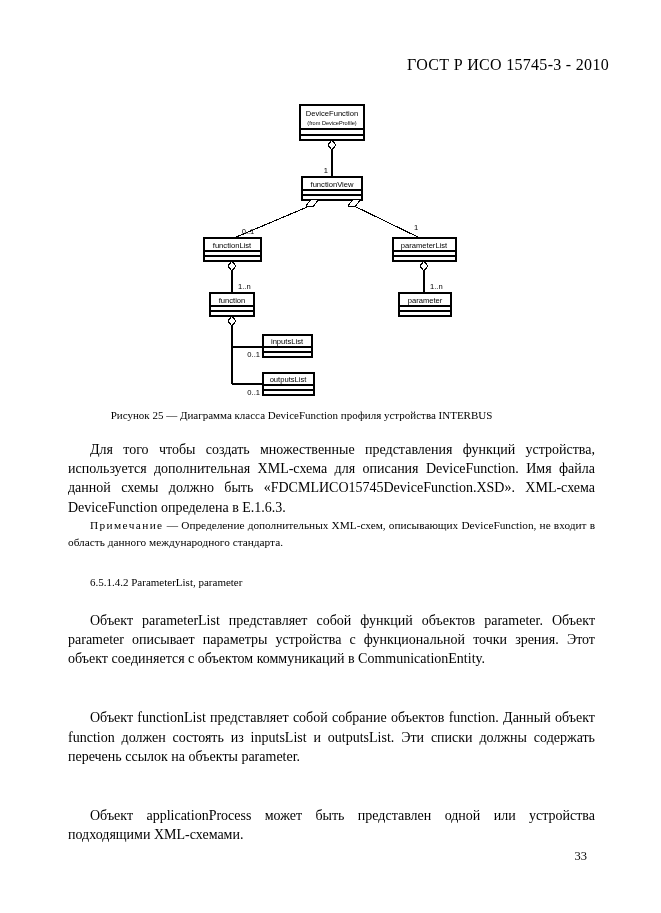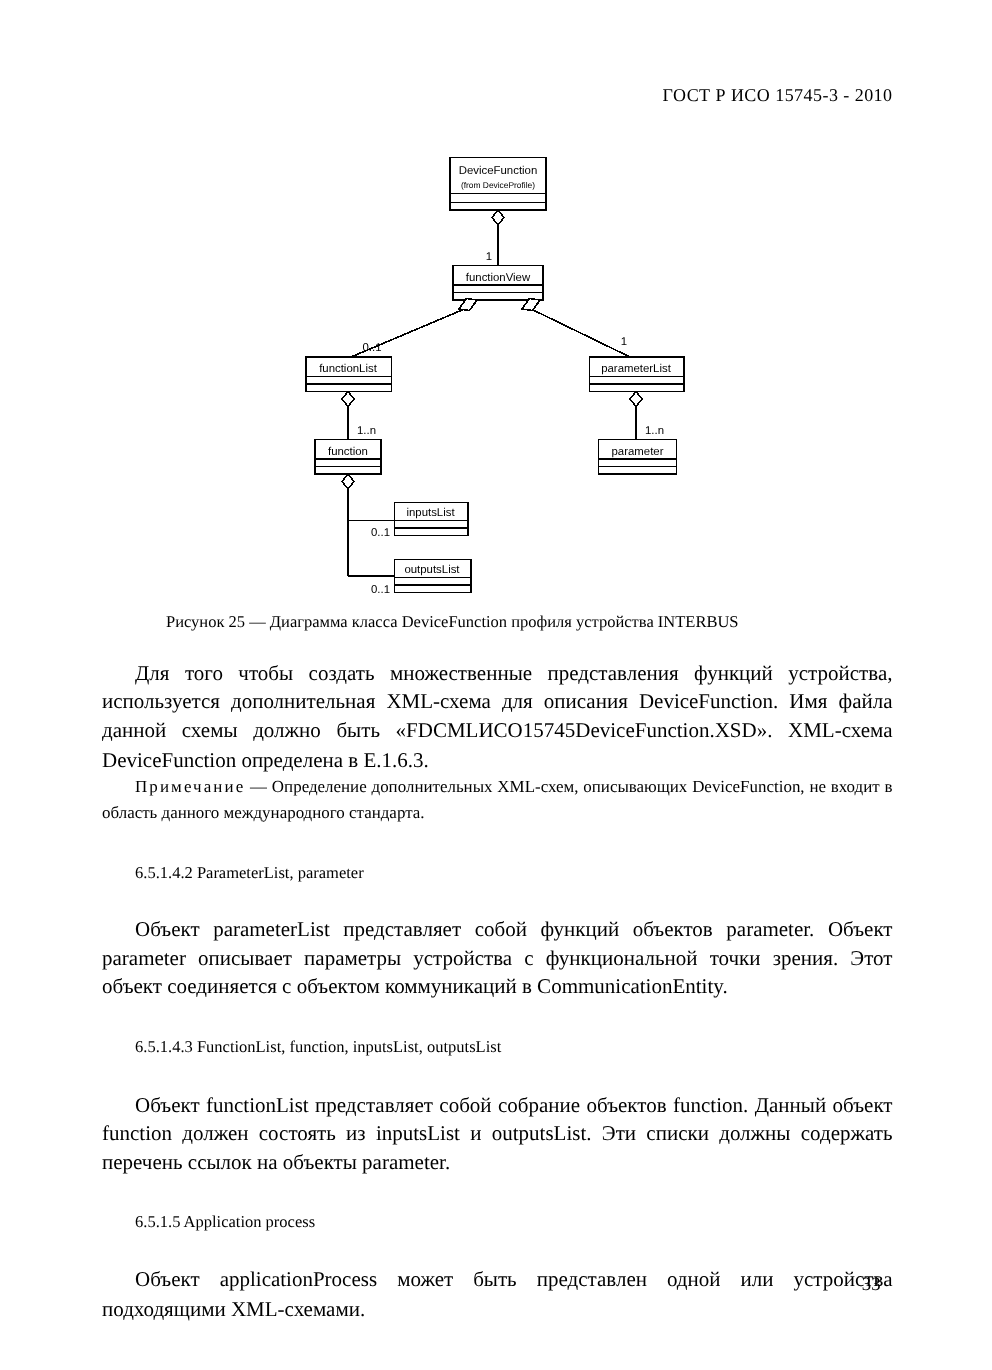--- a/index.html
+++ b/index.html
@@ -16,22 +16,22 @@
     width: 661px;
     height: 913px;
     background: #ffffff;
     overflow: hidden;
   }
 
   
   .header {
     position: absolute;
     top: 56px;
-    right: 66px;
-    font-size: 12px;
+    right: 52px;
+    font-size: 16px;
     letter-spacing: 0.3px;
     white-space: nowrap;
   }
 
   
   .diagram {
     position: absolute;
     left: 0;
     top: 95px;
     width: 661px;
@@ -244,27 +244,25 @@
       <span class="note-lbl">Примечание</span><span> — Определение дополнительных XML-схем, описывающих DeviceFunction, не входит в область данного международного стандарта.</span>
     </p>
 
     <div class="gap-head"></div>
     <h3>6.5.1.4.2 ParameterList, parameter</h3>
     <div class="gap-para"></div>
 
     <p class="indent">Объект parameterList представляет собой функций объектов parameter. Объект parameter описывает параметры устройства с функциональной точки зрения. Этот объект соединяется с объектом коммуникаций в CommunicationEntity.</p>
 
     <div class="gap-head"></div>
-    <h3>6.5.1.4.3 FunctionList, function, inputsList, outputsList</h3>
     <div class="gap-para"></div>
 
     <p class="indent">Объект functionList представляет собой собрание объектов function. Данный объект function должен состоять из inputsList и outputsList. Эти списки должны содержать перечень ссылок на объекты parameter.</p>
 
     <div class="gap-head"></div>
-    <h3>6.5.1.5 Application process</h3>
     <div class="gap-para"></div>
 
     <p class="indent">Объект applicationProcess может быть представлен одной или устройства подходящими XML-схемами.</p>
 
   </div>
 
   <div class="page-no">33</div>
 
 </div>
 

